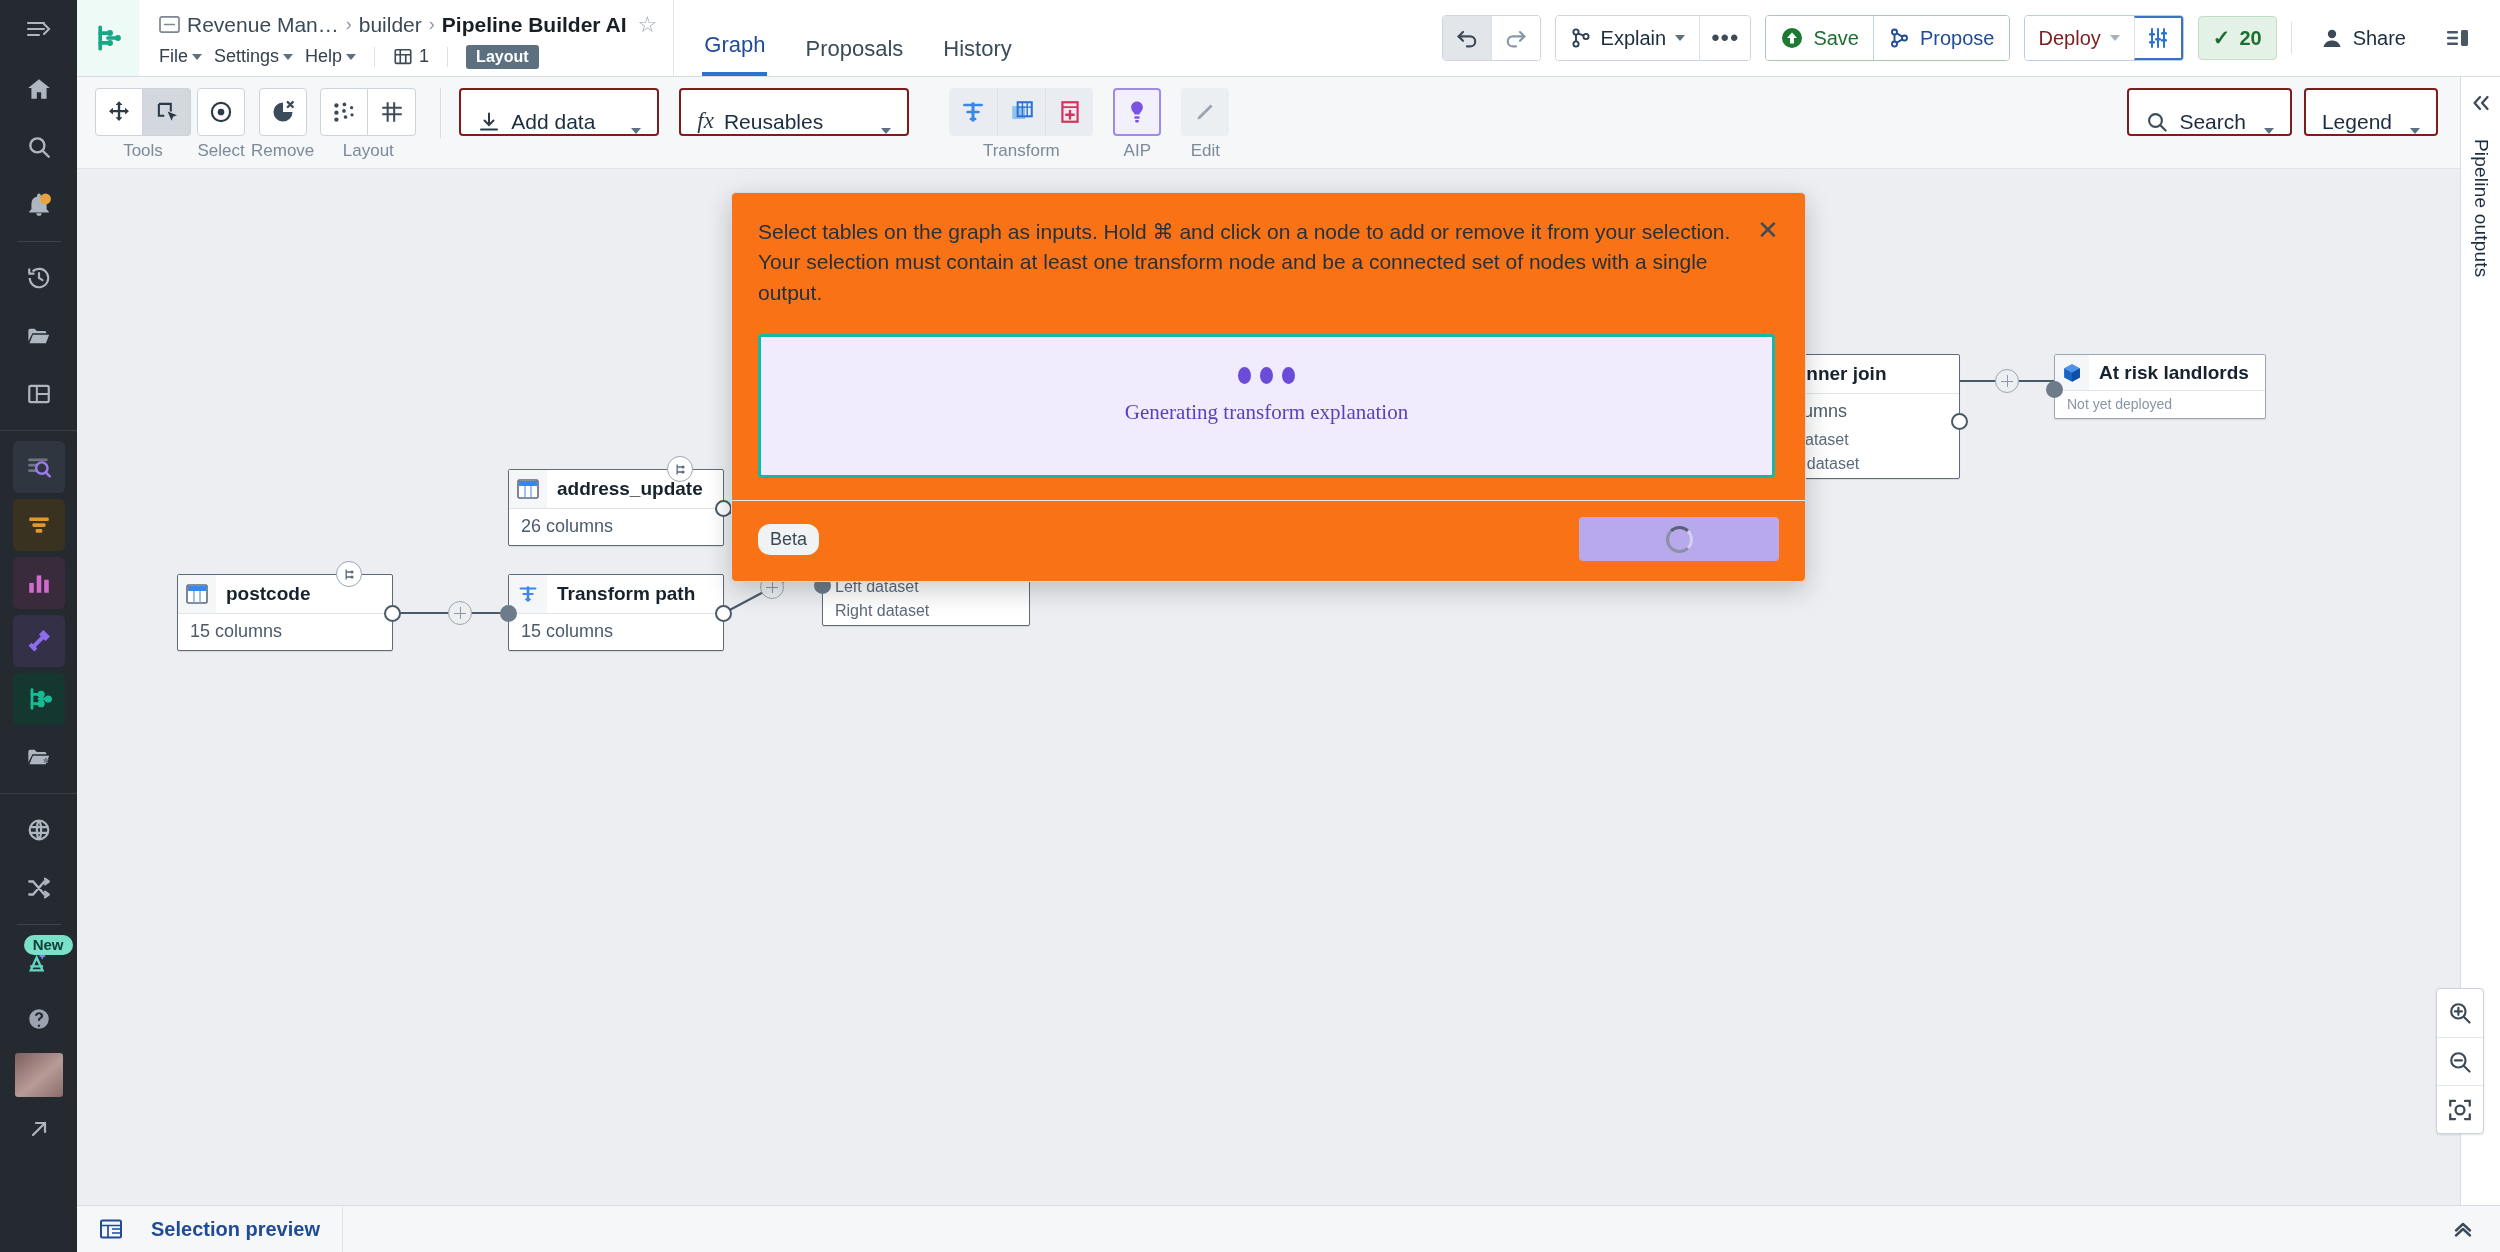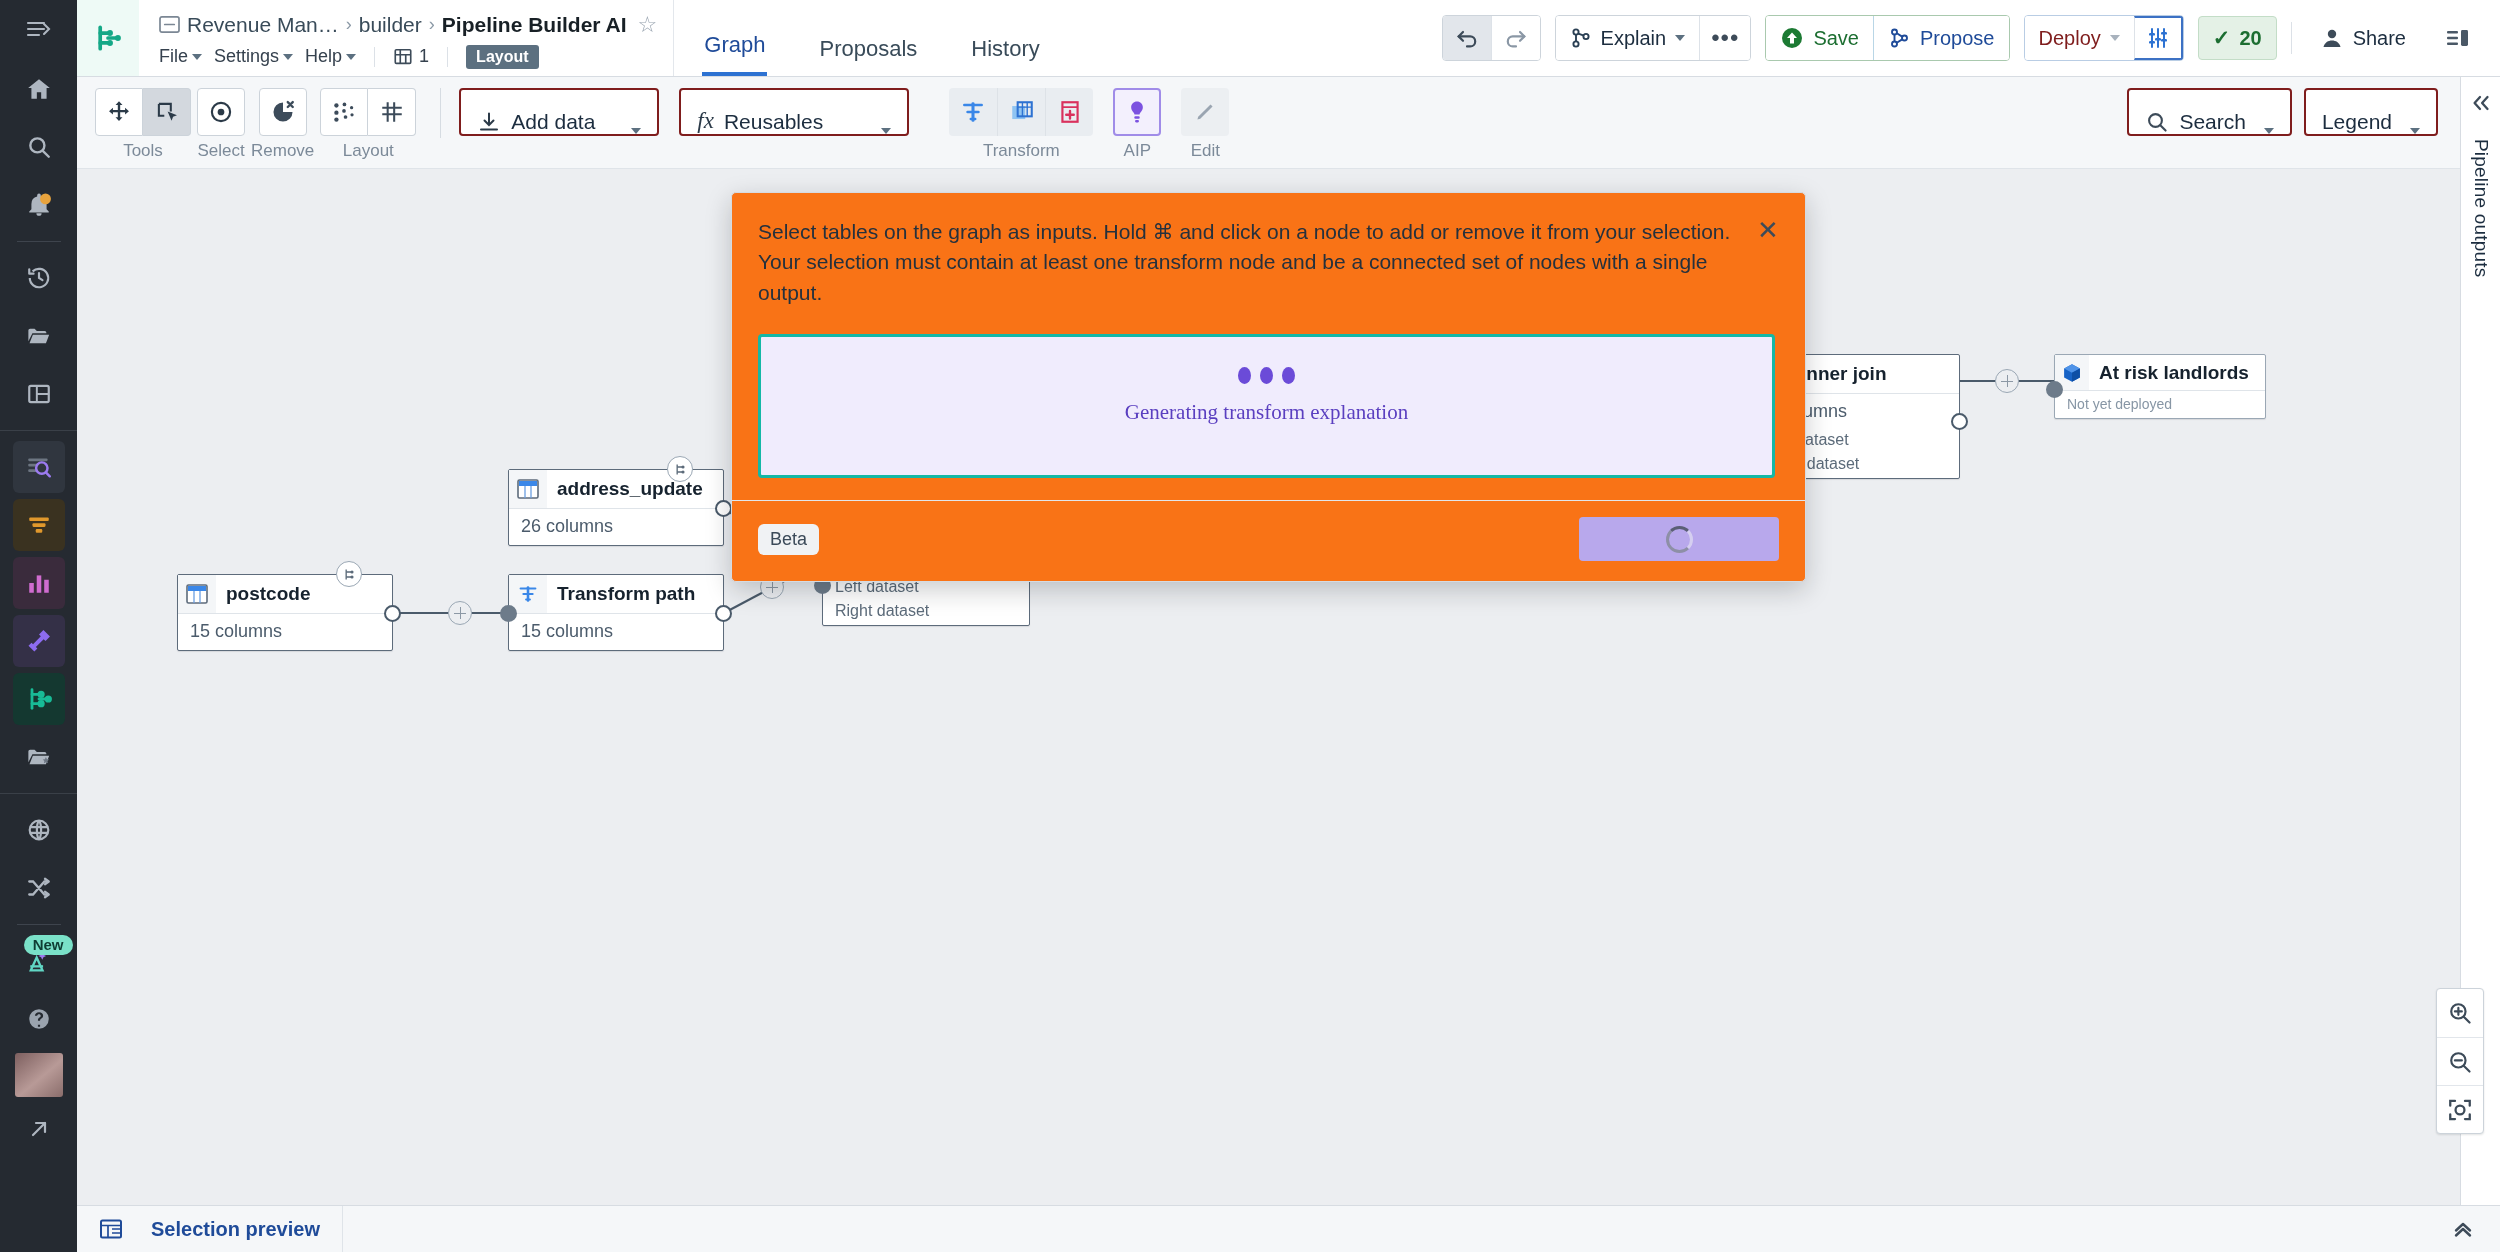--- a/index.html
+++ b/index.html
@@ -58,21 +58,21 @@
   .star { color: #9aa5b1; font-size: 22px; margin-left: 4px; cursor: pointer; }
   .menubar { display: flex; align-items: center; gap: 12px; margin-top: 7px; font-size: 18px; color: #35414e; }
   .menubar .mi { display: flex; align-items: center; gap: 4px; cursor: pointer; }
   .caret { width: 0; height: 0; border-left: 5px solid transparent; border-right: 5px solid transparent; border-top: 6px solid #5c7080; display:inline-block;}
   .vdiv { width: 1px; height: 20px; background: #dce1e7; margin: 0 6px; }
   .branch-pill { display: flex; align-items: center; gap: 6px; cursor: pointer; }
   .batch-tag {
     background: #5c7080; color: #fff; font-size: 16px; font-weight: 600;
     padding: 3px 10px; border-radius: 3px; cursor: pointer;
   }
-  .tabs { display: flex; align-items: flex-end; padding-left: 28px; gap: 50px; text-align: right; }
+  .tabs { display: flex; align-items: flex-end; padding-left: 28px; gap: 36px; text-align: right; }
   .tab {
     font-size: 22px; color: #394b59; padding: 0 2px 14px; cursor: pointer;
     display: flex; align-items: flex-end; height: 100%;
   }
   .tab.active { color: #1f4b99; border-bottom: 4px solid #2d72d2; font-weight: 500; }
   .hdr-right { margin-left: auto; display: flex; align-items: center; gap: 14px; padding-right: 18px; }
   .btn-grp { display: flex; border: 1px solid #cdd4db; border-radius: 4px; overflow: hidden; background: #fff; }
   .btn {
     display: flex; align-items: center; gap: 9px; height: 44px; padding: 0 14px;
     font-size: 20px; color: #1c2d3f; background: #fff; border: none; cursor: pointer;
@@ -178,21 +178,21 @@
   }
   .dots { display:flex; gap: 9px; justify-content:center; margin-bottom: 16px;}
   .dot { width: 13px; height: 17px; border-radius: 50%; background: #6b4bd8; }
   .gen-label { font-size: 21px; color: #5a3fc0; }
   .modal-foot {
     border-top: 1px solid #e2e6eb; padding: 16px 26px 20px;
     display: flex; align-items: center;
   }
   .beta-tag {
     background: #f0f2f4; color: #3b4a59; font-size: 18px;
-    padding: 5px 12px; border-radius: 6px;
+    padding: 5px 12px; border-radius: 12px;
   }
   .load-btn {
     margin-left: auto; width: 200px; height: 44px; border-radius: 4px;
     background: #b8a8ec; display:flex; align-items:center; justify-content:center;
     cursor: default;
   }
   .spinner {
     width: 27px; height: 27px; border-radius: 50%;
     border: 3px solid #8d8fa6; border-top-color: #5b5f76;
     border-right-color: #d5cff0;

